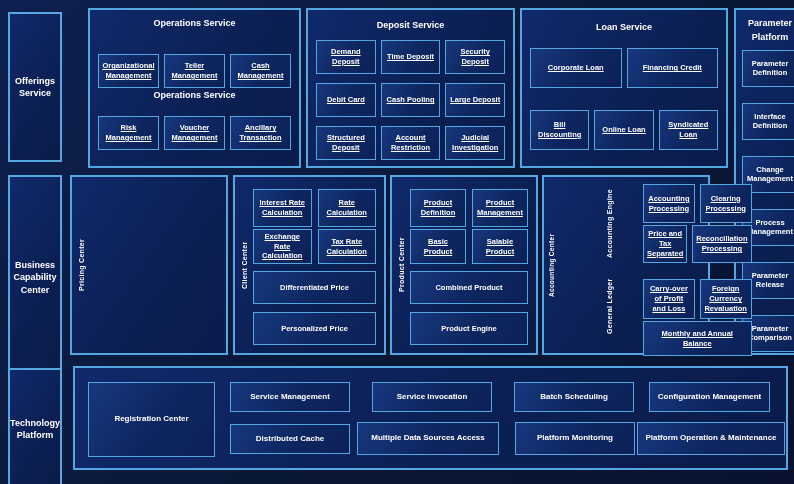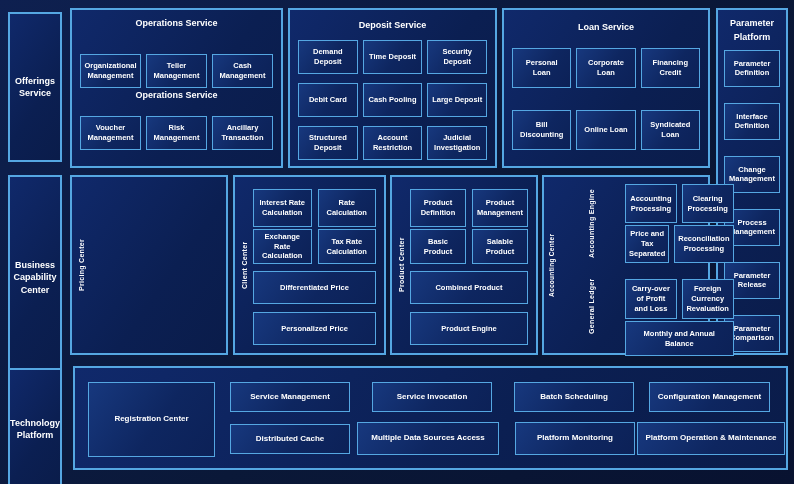--- a/index.html
+++ b/index.html
@@ -11,29 +11,29 @@
   .panel {
     position:absolute; box-sizing:border-box;
     border:2px solid #55a7e2;
     background:linear-gradient(125deg,#10296b 0%,#0b1f52 60%,#0a1c4a 100%);
   }
   .rail-label {
     display:flex; align-items:center; justify-content:center; text-align:center;
     font-size:9px; line-height:1.35; padding:4px;
   }
   .sec-title { text-align:center; font-size:9px; flex:none; }
-  .row { display:flex; gap:5px; padding:0 8px; flex:none; }
+  .row { display:flex; gap:5px; padding:0 8px; flex:none;text-decoration:underline; }
   .cell {
     box-sizing:border-box; flex:1;
     border:1.5px solid #55a7e2;
     background:linear-gradient(125deg,#17387e 0%,#0e2660 55%,#0c2157 100%);
     display:flex; align-items:center; justify-content:center; text-align:center;
     font-size:7.5px; line-height:1.3; padding:2px 3px; color:#ffffff;
   }
-  .col { display:flex; flex-direction:column; }
+  .col { display:flex; flex-direction:column;margin-left:18px; }
   .vlabel {
     writing-mode:vertical-rl; transform:rotate(180deg);
     display:flex; align-items:center; justify-content:center; text-align:center;
     font-size:7px; letter-spacing:0.3px; flex:none;
   }
   .content { flex:1; display:flex; flex-direction:column; }
   .abs { position:absolute; box-sizing:border-box; }
 </style>
 </head>
 <body>
@@ -52,22 +52,22 @@
 
   <div class="panel col" style="left:70px; top:8px; width:213px; height:160px; padding-top:8px;">
     <div class="sec-title">Operations Service</div>
     <div class="row" style="margin-top:26px; height:34px;">
       <div class="cell">Organizational Management</div>
       <div class="cell">Teller Management</div>
       <div class="cell">Cash Management</div>
     </div>
     <div class="sec-title" style="margin-top:2px;">Operations Service</div>
     <div class="row" style="margin-top:16px; height:34px;">
+      <div class="cell">Risk Management</div>
       <div class="cell">Voucher Management</div>
-      <div class="cell">Risk Management</div>
       <div class="cell">Ancillary Transaction</div>
     </div>
   </div>
 
   <div class="panel col" style="left:288px; top:8px; width:209px; height:160px; padding-top:10px;">
     <div class="sec-title">Deposit Service</div>
     <div class="row" style="margin-top:10px; height:34px;">
       <div class="cell">Demand Deposit</div>
       <div class="cell">Time Deposit</div>
       <div class="cell">Security Deposit</div>
@@ -80,21 +80,20 @@
     <div class="row" style="margin-top:9px; height:34px;">
       <div class="cell">Structured Deposit</div>
       <div class="cell">Account Restriction</div>
       <div class="cell">Judicial Investigation</div>
     </div>
   </div>
 
   <div class="panel col" style="left:502px; top:8px; width:208px; height:160px; padding-top:12px;">
     <div class="sec-title">Loan Service</div>
     <div class="row" style="margin-top:16px; height:40px;">
-      <div class="cell">Personal Loan</div>
       <div class="cell">Corporate Loan</div>
       <div class="cell">Financing Credit</div>
     </div>
     <div class="row" style="margin-top:22px; height:40px;">
       <div class="cell">Bill Discounting</div>
       <div class="cell">Online Loan</div>
       <div class="cell">Syndicated Loan</div>
     </div>
   </div>
 

